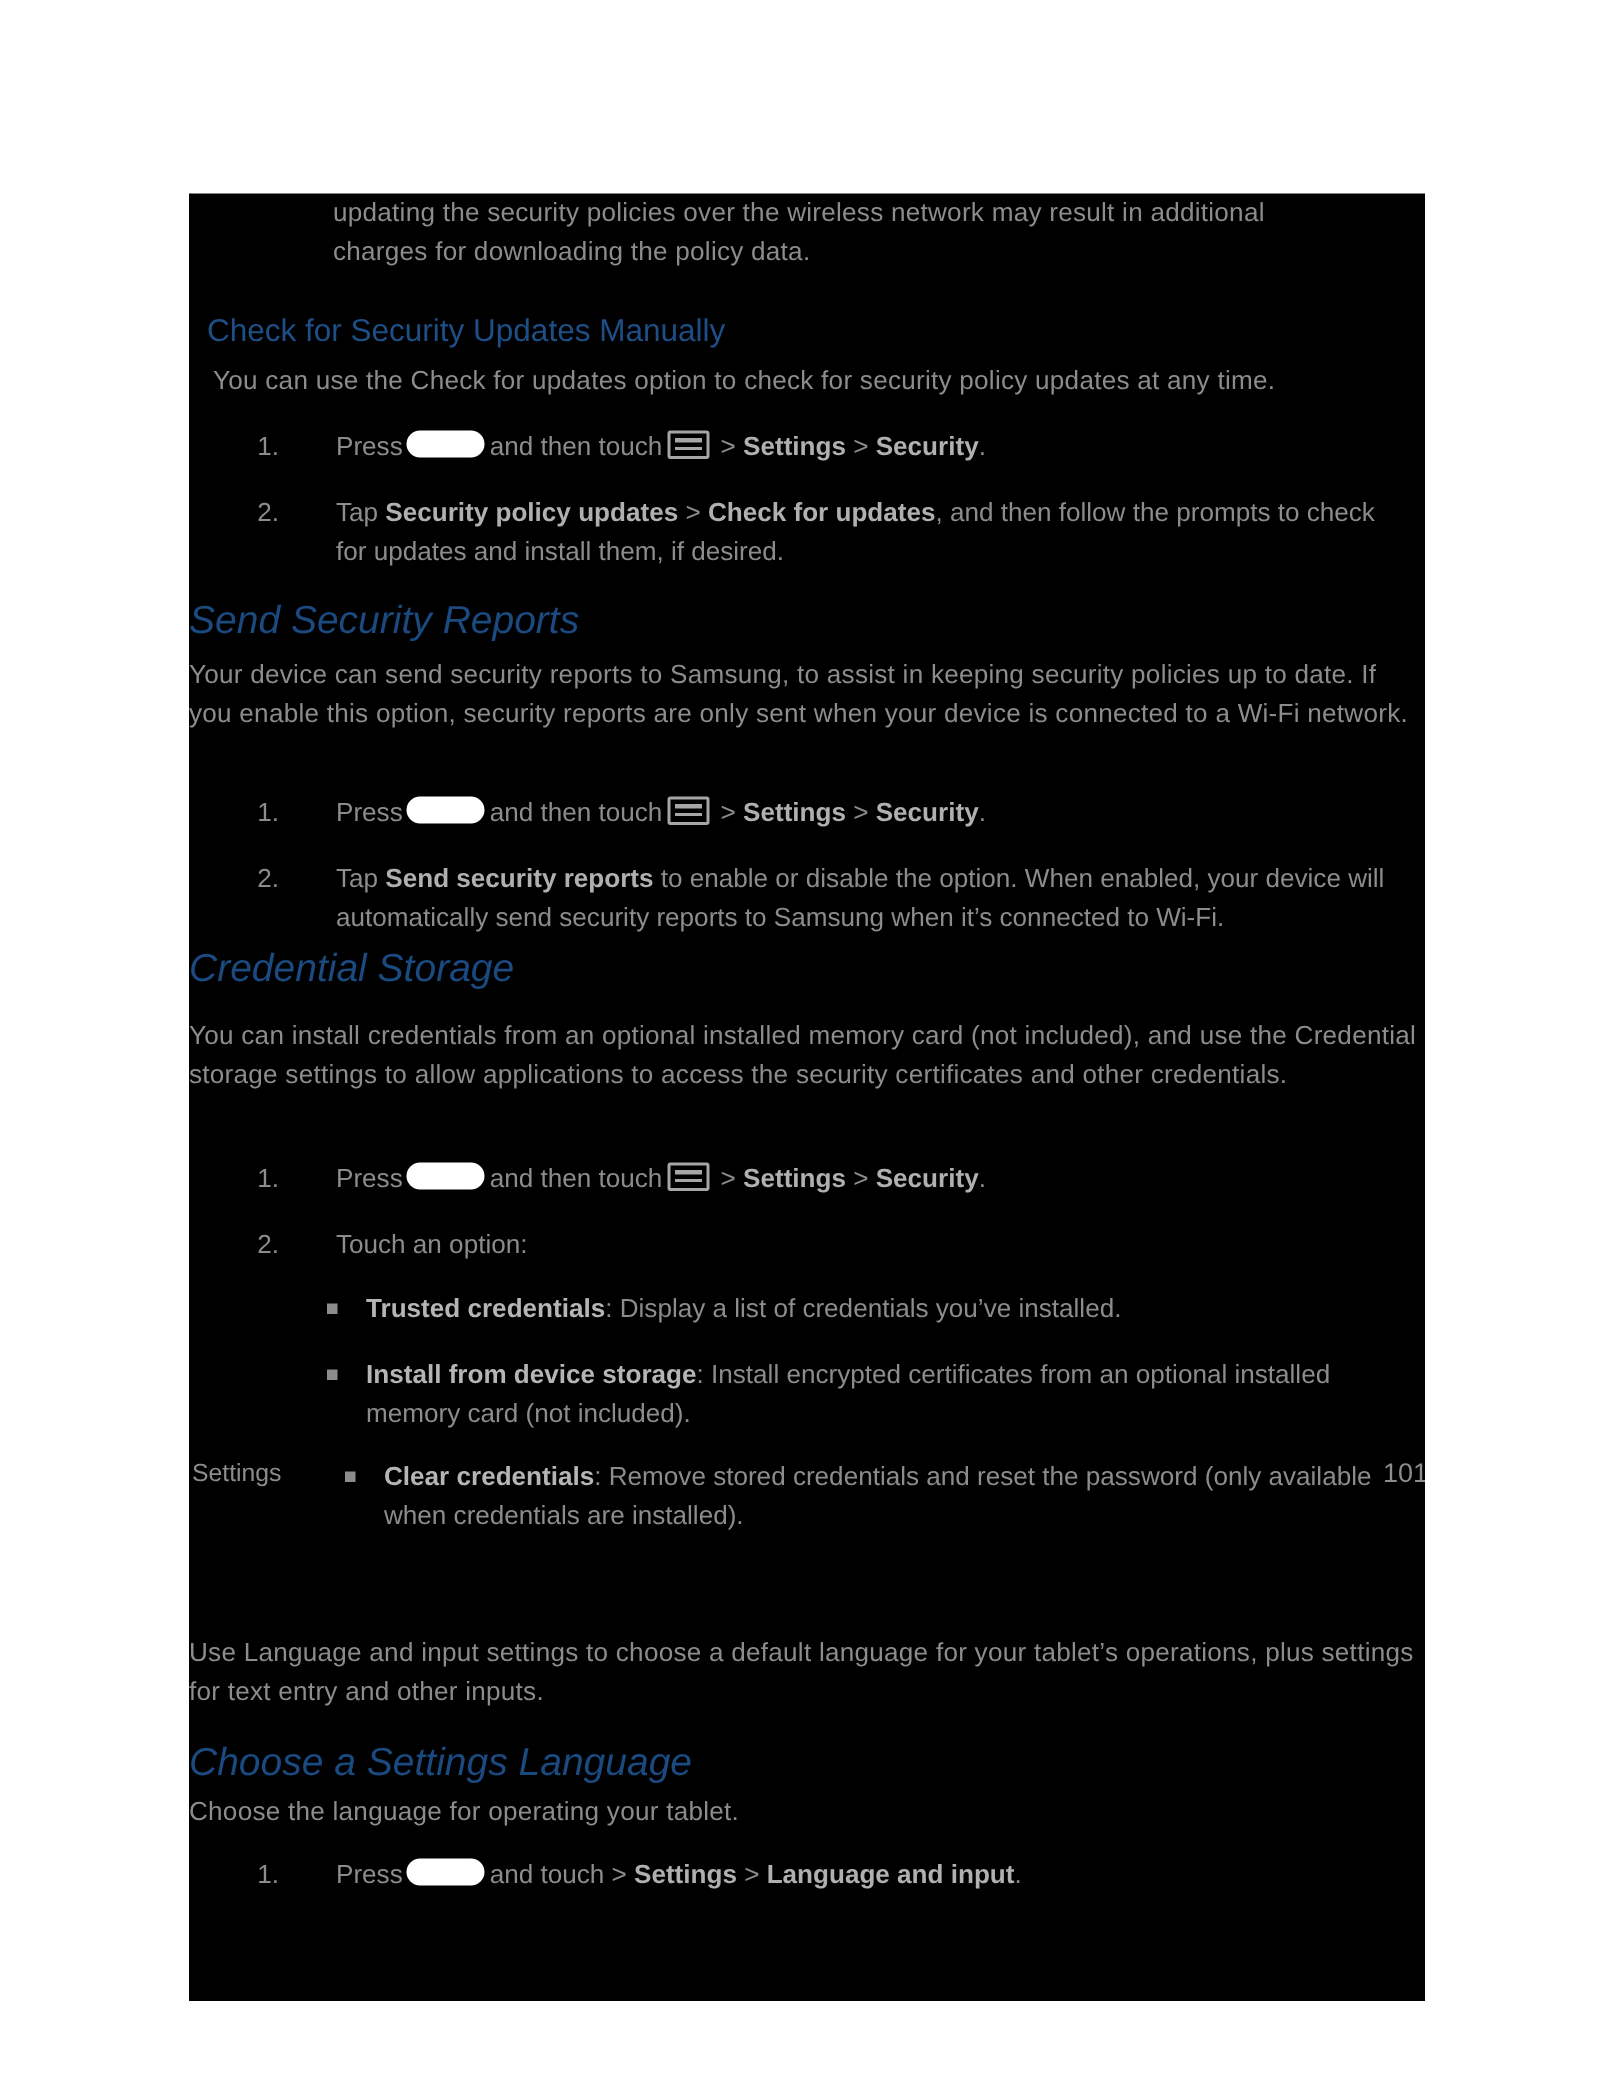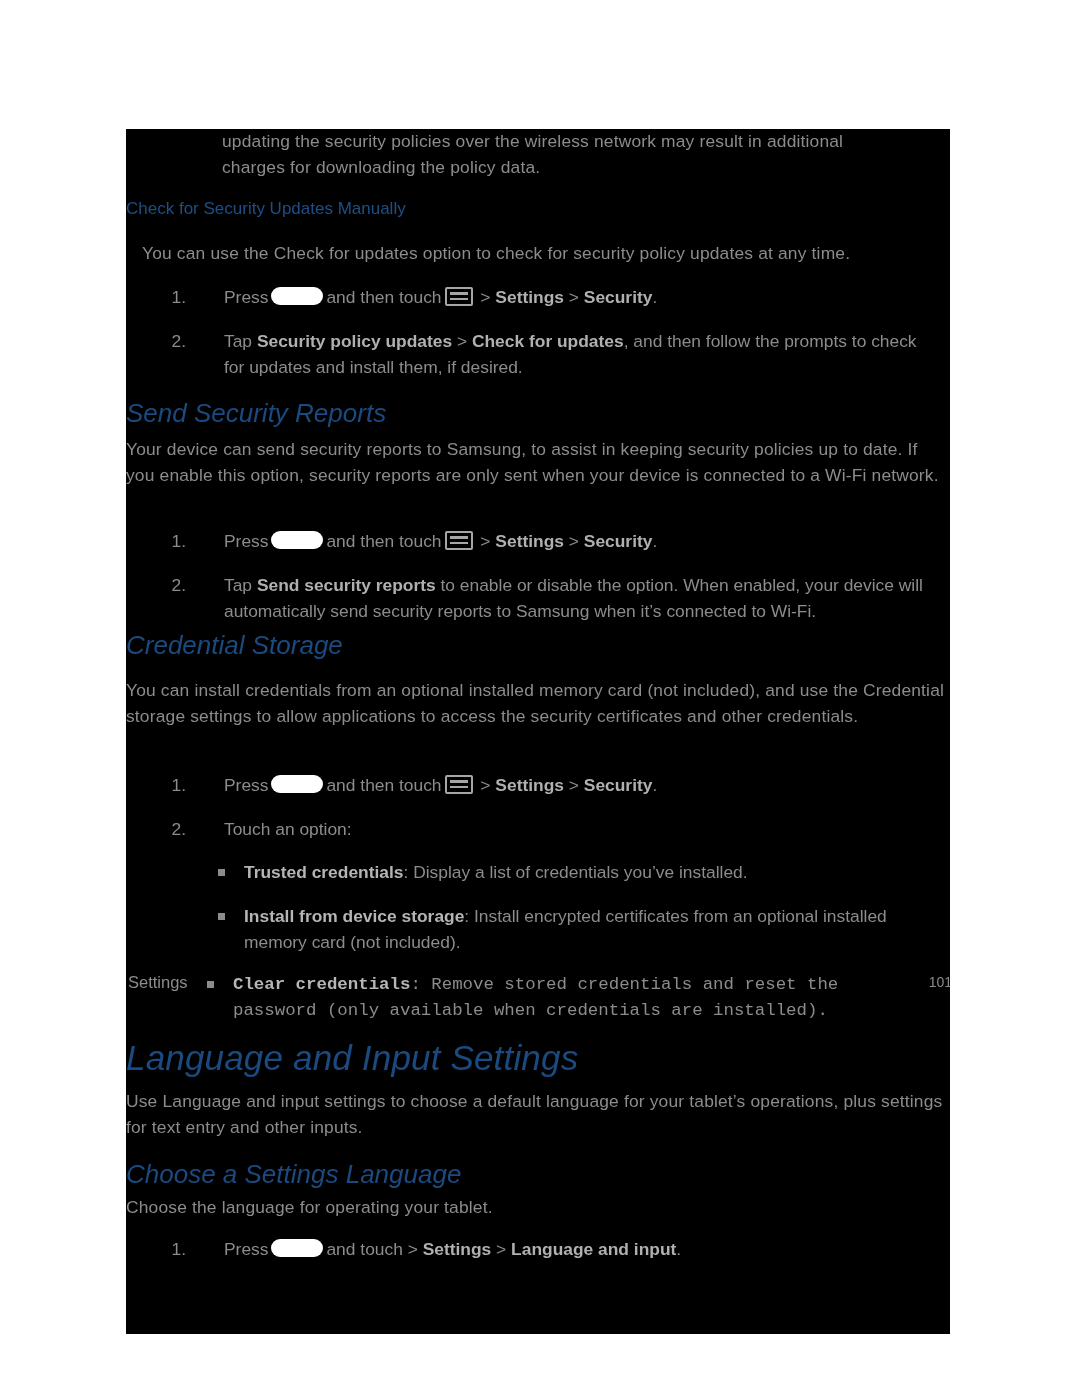--- a/index.html
+++ b/index.html
@@ -59,24 +59,24 @@
     font-style: italic;
     font-size: 26px;
     line-height: 32px;
     font-weight: normal;
     margin: 0;
   }
   .h3-title {
     position: absolute;
     color: #1d4f86;
     font-style: normal;
-    font-size: 17px;
+    font-size: 21px;
     line-height: 24px;
     font-weight: normal;
-    margin: 0;
+    margin: 12px;
   }
 
   
   .step {
     position: absolute;
     color: #8c8c8c;
     font-size: 17.4px;
     line-height: 25.6px;
   }
   .step .num {
@@ -167,21 +167,21 @@
     top: 0;
     color: #8c8c8c;
     font-size: 16.5px;
     line-height: 24px;
   }
   .footer-right {
     position: absolute;
     right: -2px;
     top: 0;
     color: #8c8c8c;
-    font-size: 14px;
+    font-size: 18px;
     line-height: 24px;
   }
 </style>
 </head>
 <body>
 
 <div class="page-sheet">
   <div class="content">
 
     <div class="body-text" style="left:96px; top:0px; width:688px;">
@@ -253,28 +253,27 @@
       </span>
     </div>
 
     <div class="bullet" style="left:92px; top:775px; width:730px;">
       <span class="sq"></span>
       <span class="bullet-body">
         <b>Install from device storage</b><span>: Install encrypted certificates from an optional installed memory card (not included).</span>
       </span>
     </div>
 
-    <div class="bullet" style="left:81px; top:843px; width:700px;font-family:Liberation Mono, monospace;">
+    <div class="bullet" style="left:104px; top:843px; width:700px;">
       <span class="sq"></span>
       <span class="bullet-body">
         <b>Clear credentials</b><span>: Remove stored credentials and reset the password (only available when credentials are installed).</span>
       </span>
     </div>
 
-    <h1 class="h1-title" style="left:0px; top:908px;">Language and Input Settings</h1>
 
     <div class="body-text" style="left:0px; top:960px; width:824px;">
       <span>Use Language and input settings to choose a default language for your tablet’s operations, plus settings for text entry and other inputs.</span>
     </div>
 
     <h2 class="h2-title" style="left:0px; top:1029px;">Choose a Settings Language</h2>
 
     <div class="body-text" style="left:0px; top:1066px; width:824px;">
       <span>Choose the language for operating your tablet.</span>
     </div>

